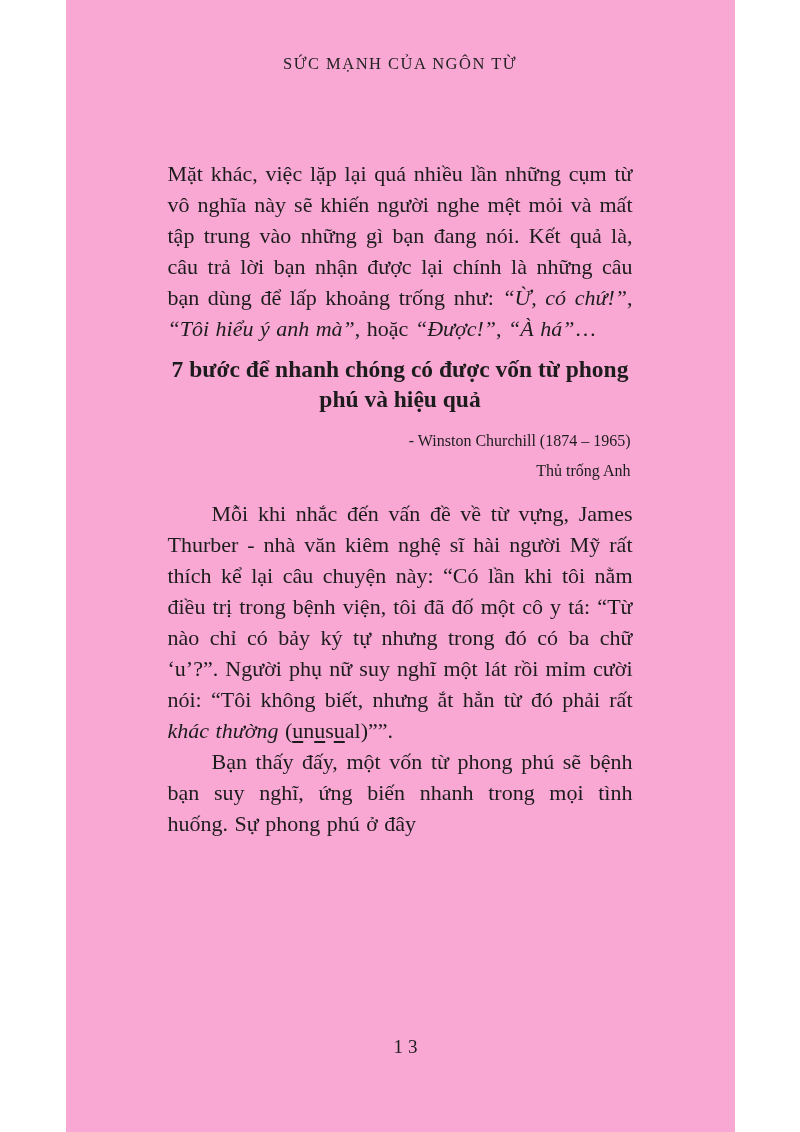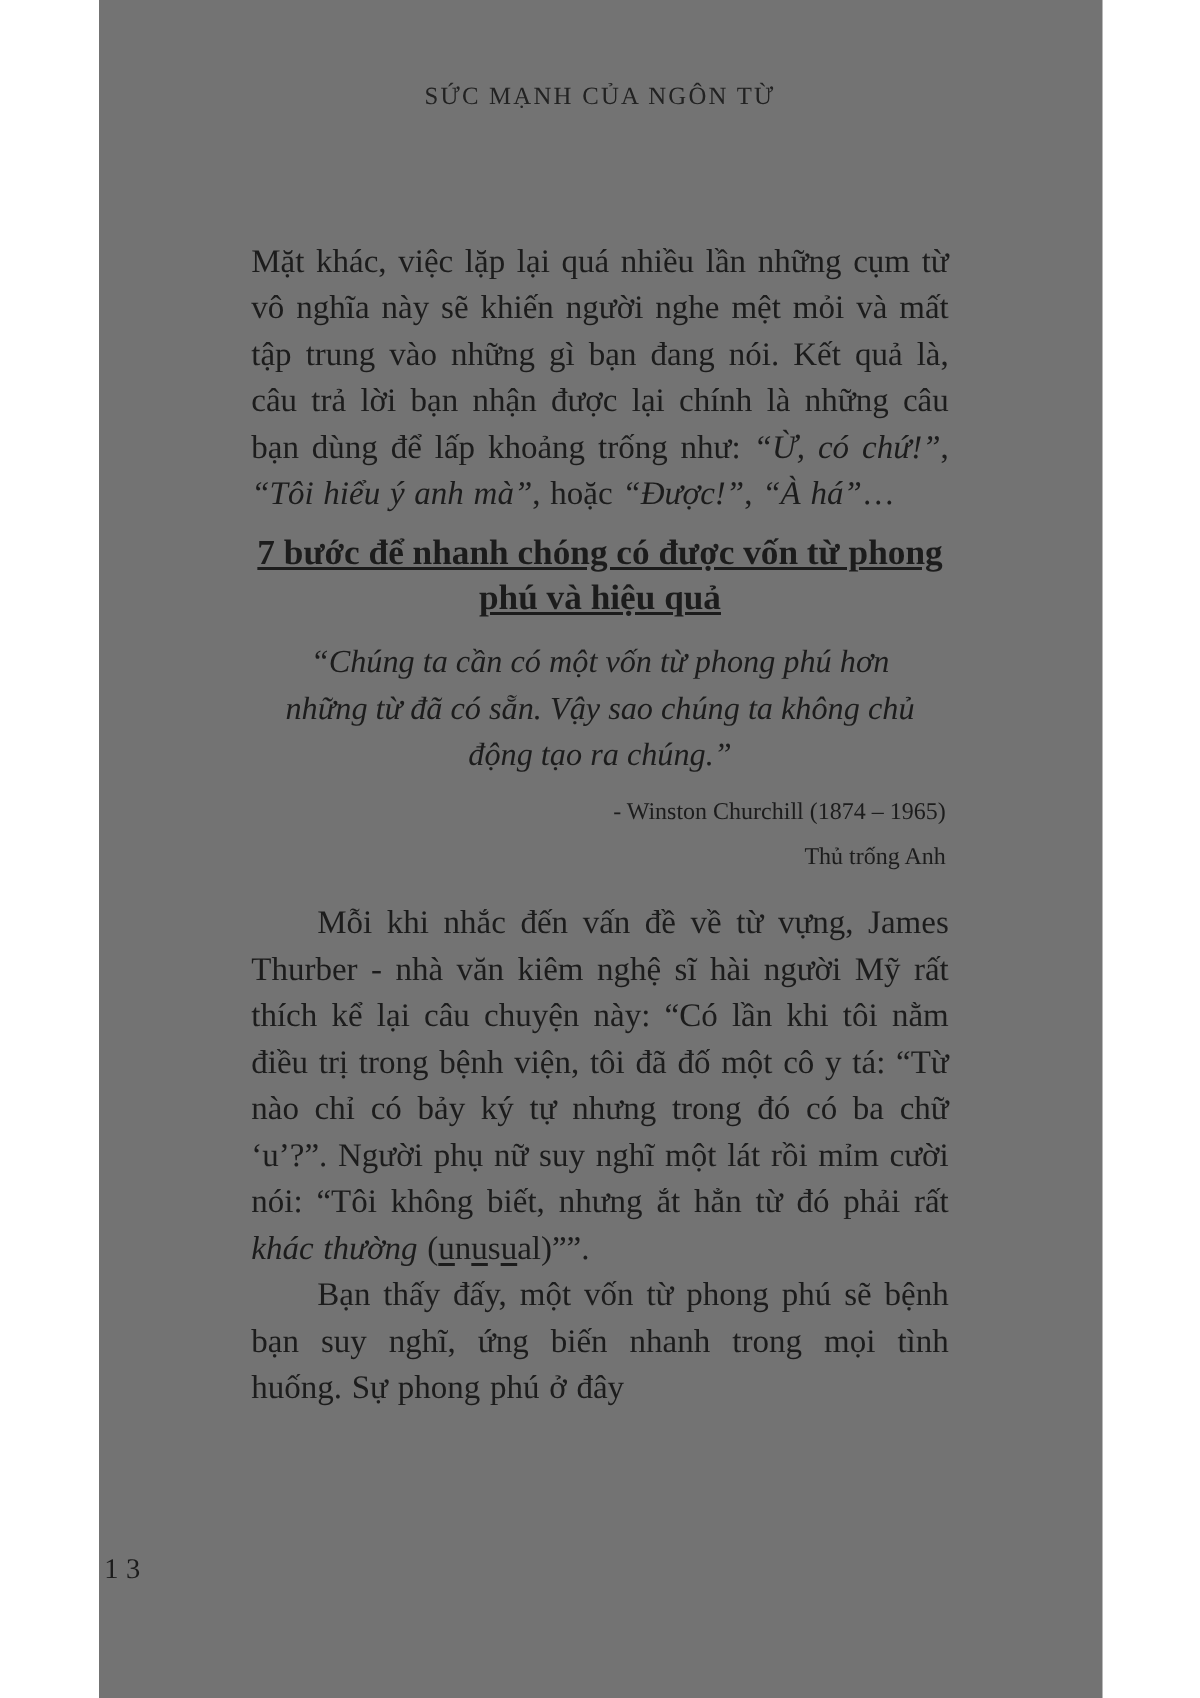--- a/index.html
+++ b/index.html
@@ -5,21 +5,21 @@
   html, body {
     margin: 0;
     padding: 0;
     background: #ffffff;
   }
   .page {
     position: relative;
     width: 669px;
     height: 1132px;
     margin: 0 auto;
-    background: #737373;
+    background: #f9a8d4;
     color: #1c1c1c;
     font-family: "Liberation Serif", serif;
     overflow: hidden;
   }
   .running-header {
     padding-top: 53px;
     text-align: center;
   }
   .running-title {
     font-size: 16.5px;
@@ -41,41 +41,40 @@
     text-indent: 44px;
   }
   .it { font-style: italic; }
   .ul { text-decoration: underline; text-underline-offset: 3px; }
   .section-heading {
     font-size: 23.5px;
     font-weight: 700;
     line-height: 30px;
     text-align: center;
     margin: 10px 0 12px 0;
-    text-decoration: underline;
   }
   .quote {
     font-style: italic;
     font-size: 21.5px;
     line-height: 31px;
     text-align: center;
     margin: 0 18px 8px 18px;
   }
   .attribution {
     text-align: right;
     font-size: 16px;
     line-height: 30px;
     margin: 0 2px 12px 0;
   }
   .page-number {
     position: absolute;
-    left: 4px;
+    left: 16px;
     right: 0;
     top: 1036px;
-    text-align: left;
+    text-align: center;
     font-size: 19px;
     letter-spacing: 5px;
     color: #1c1c1c;
   }
 </style>
 </head>
 <body>
 
 <div class="page">
 
@@ -84,21 +83,20 @@
   </header>
 
   <main class="text-block">
 
     <p class="para"><span>Mặt khác, việc lặp lại quá nhiều lần những cụm từ vô nghĩa này sẽ khiến người nghe mệt mỏi và mất tập trung vào những gì bạn đang nói. Kết quả là, câu trả lời bạn nhận được lại chính là những câu bạn dùng để lấp khoảng trống như: </span><span class="it">“Ừ, có chứ!”</span><span>, </span><span class="it">“Tôi hiểu ý anh mà”</span><span>, hoặc </span><span class="it">“Được!”</span><span>, </span><span class="it">“À há”</span><span>…</span></p>
 
 
 
     <h2 class="section-heading">7 bước để nhanh chóng có được vốn từ phong phú và hiệu quả</h2>
 
-    <div class="quote">“Chúng ta cần có một vốn từ phong phú hơn những từ đã có sẵn. Vậy sao chúng ta không chủ động tạo ra chúng.”</div>
 
     <div class="attribution">
       <div>- Winston Churchill (1874 – 1965)</div>
       <div>Thủ trống Anh</div>
     </div>
 
     <p class="para indent"><span>Mỗi khi nhắc đến vấn đề về từ vựng, James Thurber - nhà văn kiêm nghệ sĩ hài người Mỹ rất thích kể lại câu chuyện này: “Có lần khi tôi nằm điều trị trong bệnh viện, tôi đã đố một cô y tá: “Từ nào chỉ có bảy ký tự nhưng trong đó có ba chữ ‘u’?”. Người phụ nữ suy nghĩ một lát rồi mỉm cười nói: “Tôi không biết, nhưng ắt hẳn từ đó phải rất </span><span class="it">khác thường</span><span> (</span><span class="ul">u</span><span>n</span><span class="ul">u</span><span>s</span><span class="ul">u</span><span>al)””.</span></p>
 
     <p class="para indent"><span>Bạn thấy đấy, một vốn từ phong phú sẽ bệnh bạn suy nghĩ, ứng biến nhanh trong mọi tình huống. Sự phong phú ở đây</span></p>
 

